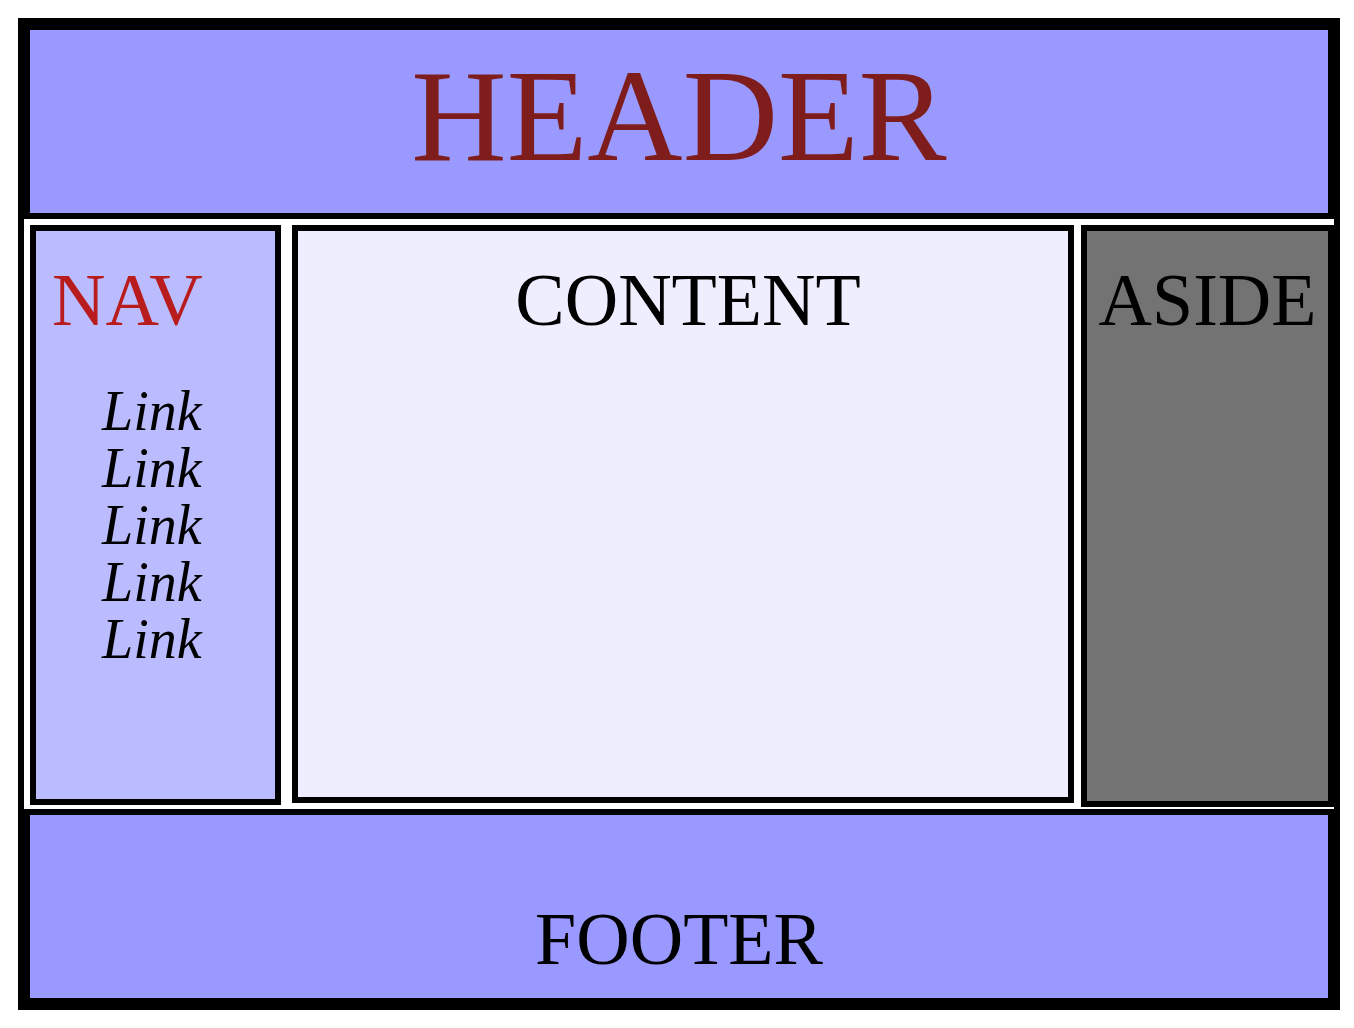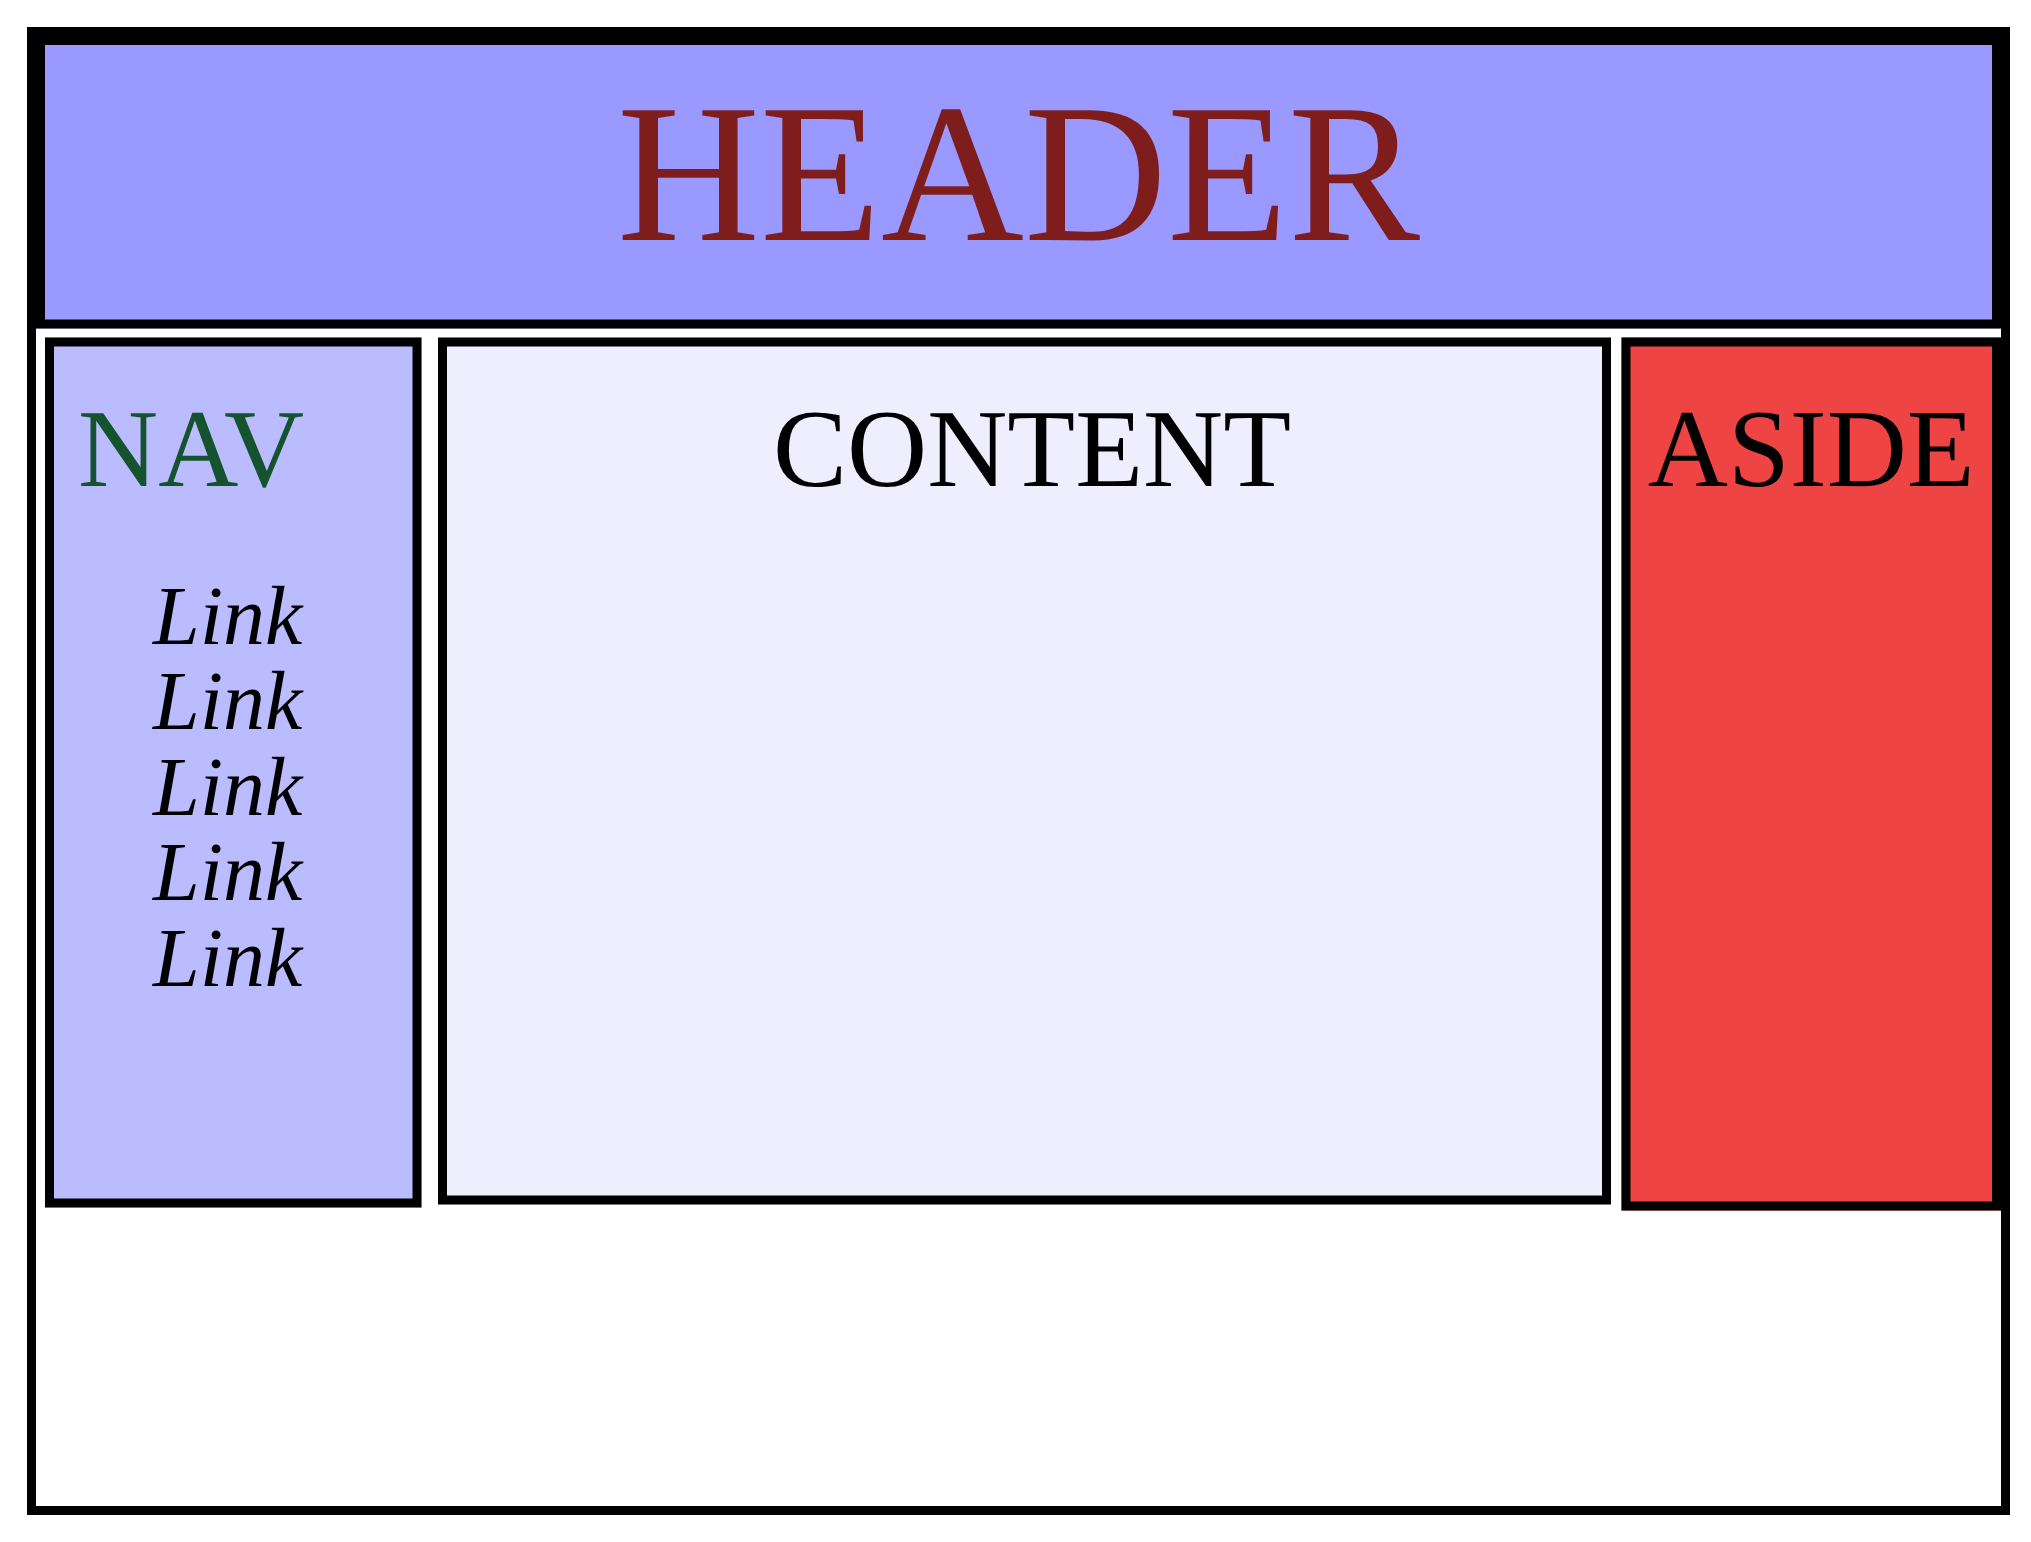--- a/index.html
+++ b/index.html
@@ -74,21 +74,21 @@
     height: 580px;
     background: #bbbbff;
     border-width: 6px;
   }
   #nav-label {
     position: absolute;
     left: 16px;
     top: 32px;
     font-size: 74px;
     line-height: 1;
-    color: #14532d;
+    color: #b91c1c;
     white-space: nowrap;
   }
   #nav-links {
     position: absolute;
     left: 66px;
     top: 152px;
     list-style: none;
     margin: 0;
     padding: 0;
     font-style: italic;
@@ -121,21 +121,21 @@
     white-space: nowrap;
     padding-left: 10px;
   }
 
   
   #aside-region {
     left: 1057px;
     top: 6px;
     width: 253px;
     height: 582px;
-    background: #ef4444;
+    background: #737373;
     border-width: 6px;
   }
   #aside-label {
     position: absolute;
     left: 50%;
     transform: translateX(-50%);
     top: 32px;
     font-size: 74px;
     line-height: 1;
     color: #000000;
@@ -187,14 +187,17 @@
     <div class="region" id="content-region">
       <span id="content-label">CONTENT</span>
     </div>
 
     <div class="region" id="aside-region">
       <span id="aside-label">ASIDE</span>
     </div>
 
   </div>
 
+  <div class="region" id="footer-region">
+    <span id="footer-label">FOOTER</span>
+  </div>
 
 </div>
 
 </body></html>

